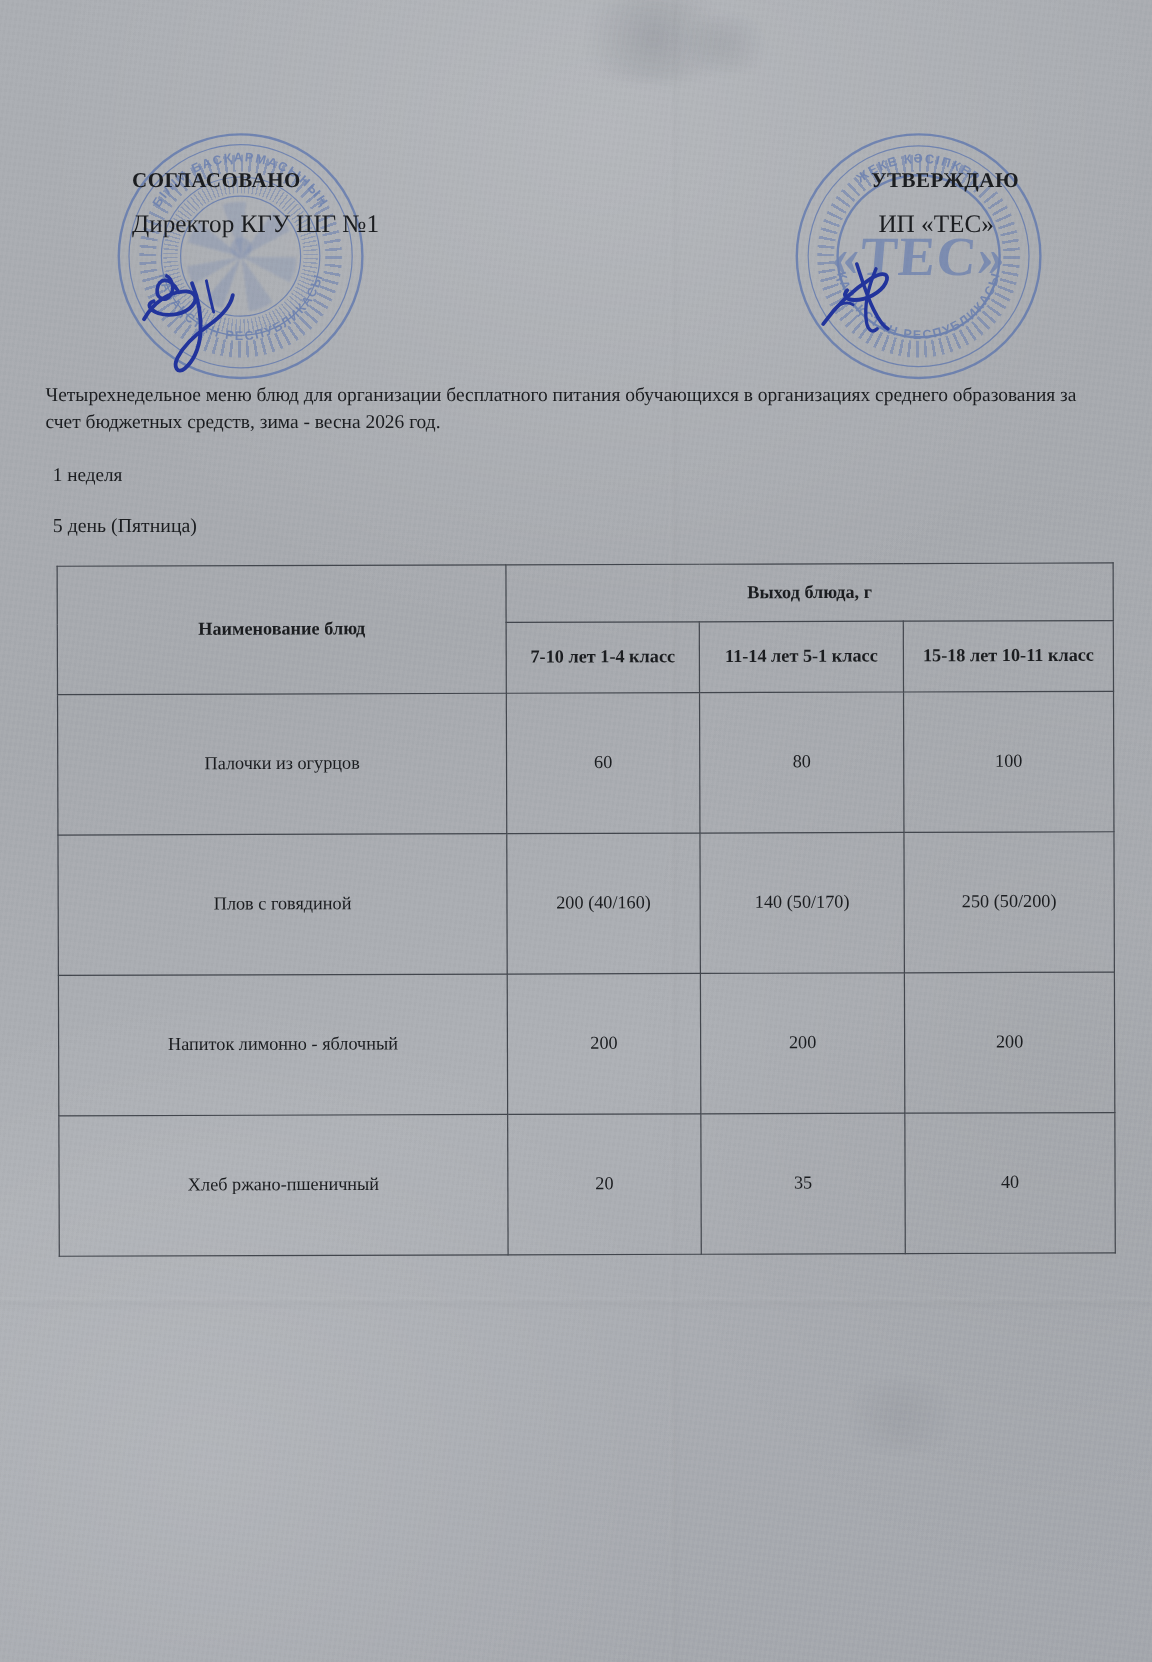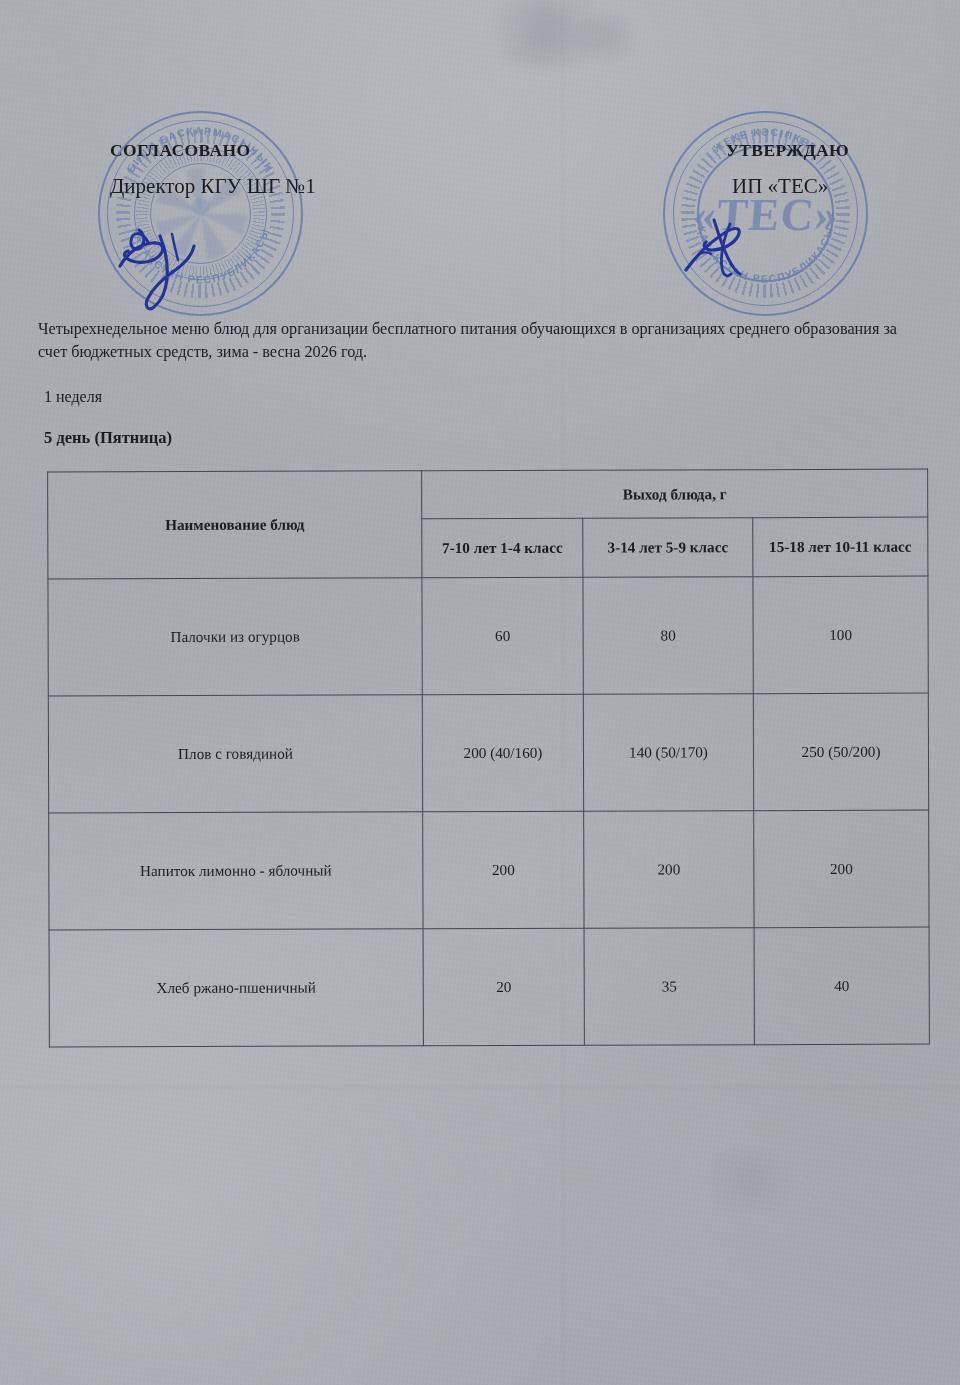--- a/index.html
+++ b/index.html
@@ -71,21 +71,21 @@
     font-family:"Liberation Sans",sans-serif;opacity:.92;}
 
   
   .sign-ink{position:absolute;z-index:7;pointer-events:none;}
   .sign-ink path{fill:none;stroke:#22349c;stroke-linecap:round;stroke-linejoin:round;}
 
   
   #doc-intro{position:absolute;left:38px;top:318px;width:884px;z-index:5;
     font-size:16.2px;line-height:23px;text-align:left;}
   #week-label{position:absolute;left:44px;top:388px;z-index:5;font-size:16px;}
-  #day-label{position:absolute;left:44px;top:428px;z-index:5;font-size:16.5px;font-weight:bold;}
+  #day-label{position:absolute;left:44px;top:428px;z-index:5;font-size:16.5px;font-weight:normal;}
 
   
   #menu-table{position:absolute;left:48px;top:470px;width:880px;z-index:5;
     border-collapse:collapse;table-layout:fixed;transform:rotate(-.18deg);}
   #menu-table td,#menu-table th{
     border:1px solid #42464d;
     text-align:center;vertical-align:middle;
     font-weight:normal;font-size:15.2px;color:#1b1d20;
     padding:4px 6px;background:transparent;}
   #menu-table th{font-weight:bold;}
@@ -181,21 +181,21 @@
       <col class="c-b">
       <col class="c-c">
   </colgroup>
   <thead>
     <tr class="r-head-group">
       <th class="th-name" rowspan="2">Наименование блюд</th>
       <th class="th-group" colspan="3">Выход блюда, г</th>
     </tr>
     <tr class="r-head-sub">
       <th class="th-sub">7-10 лет 1-4 класс</th>
-      <th class="th-sub">3-14 лет 5-9 класс</th>
+      <th class="th-sub">11-14 лет 5-1 класс</th>
       <th class="th-sub">15-18 лет 10-11 класс</th>
     </tr>
   </thead>
   <tbody>
     <tr class="r-data">
       <td class="cell-dish">Палочки из огурцов</td>
       <td class="cell-val">60</td>
       <td class="cell-val">80</td>
       <td class="cell-val">100</td>
     </tr>

